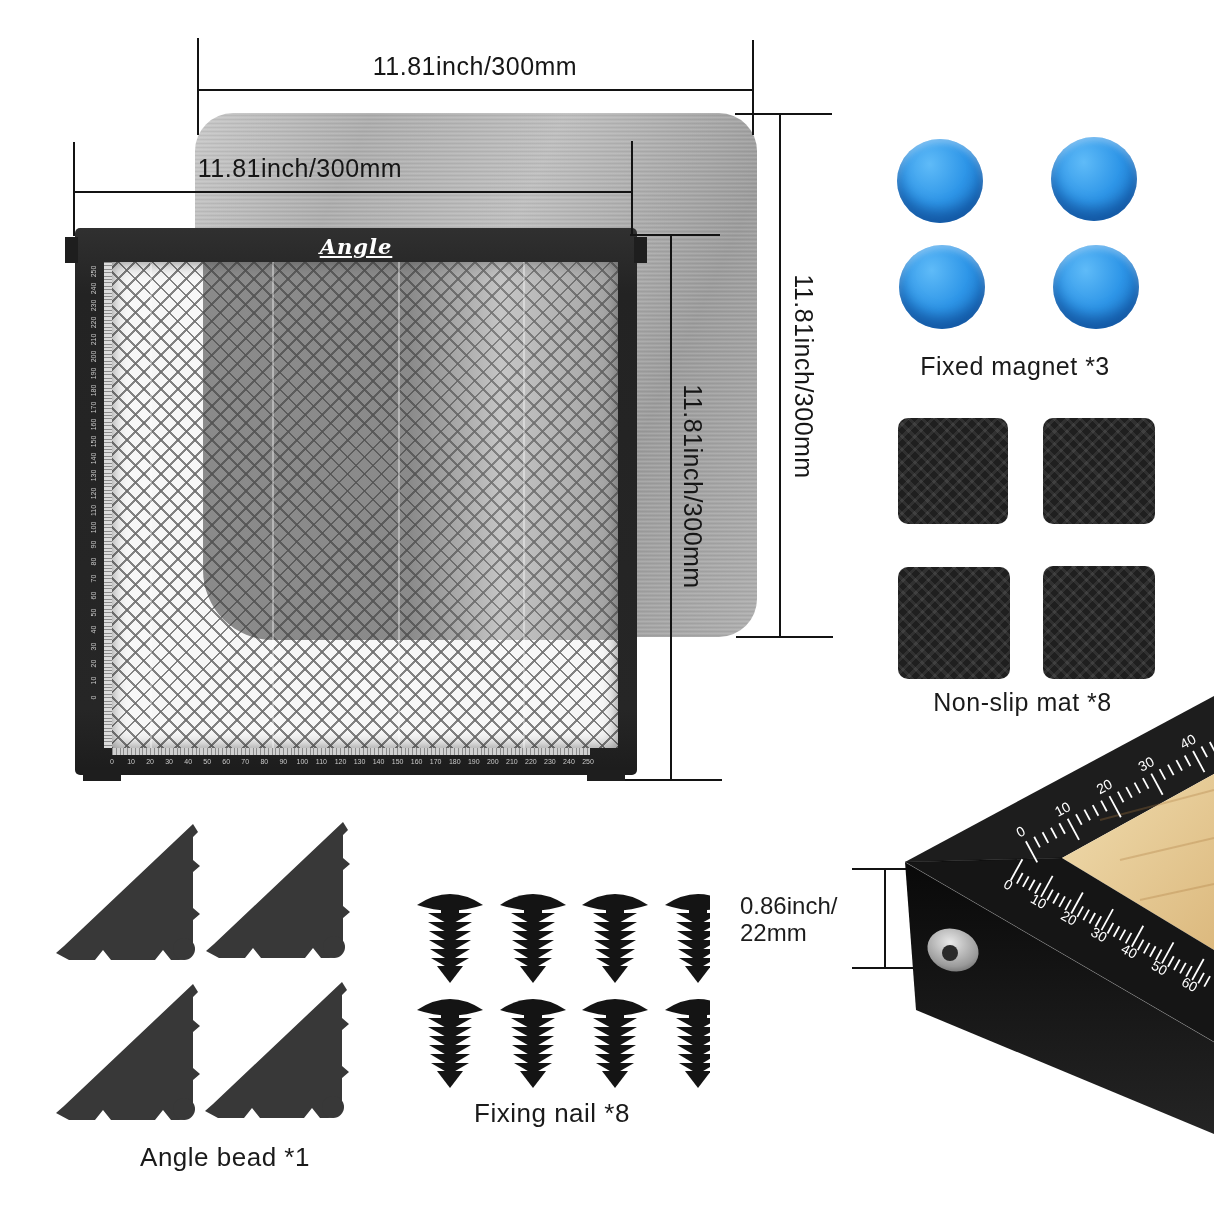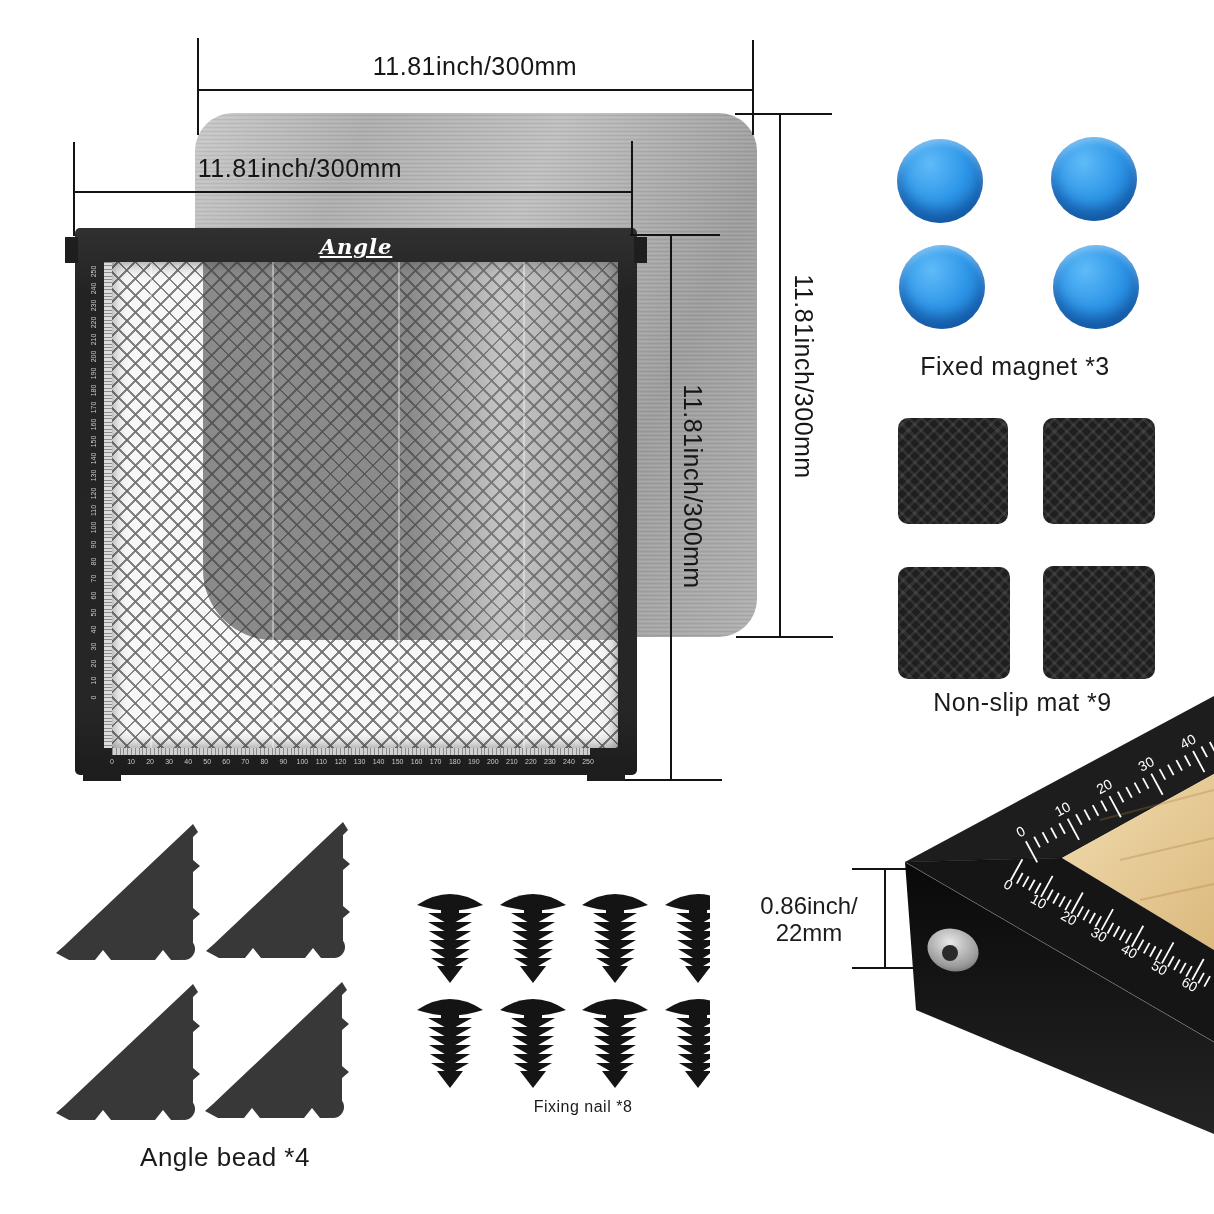--- a/index.html
+++ b/index.html
@@ -31,21 +31,21 @@
   .hruler-bar{position:absolute;left:37px;top:520px;width:478px;height:7px;
     background:repeating-linear-gradient(90deg,#8b8b8b 0 1px, #d0d0d0 1px 3.8px);}
   .ruler-num{position:absolute;color:#c9c9c9;font-size:7px;line-height:7px;width:20px;text-align:center;}
   .ruler-num.v{transform:rotate(-90deg);}
   .foot{position:absolute;background:#1e1e1e;}
   
   .dline{position:absolute;background:#131313;}
   .dim-label{position:absolute;color:#161616;font-size:25px;letter-spacing:.5px;text-align:center;}
   .dim-label-v{position:absolute;width:220px;color:#161616;font-size:25px;letter-spacing:.5px;
     text-align:center;transform:rotate(90deg);}
-  .thick-label{position:absolute;left:740px;top:892px;width:138px;text-align:center;color:#1c1c1c;
+  .thick-label{position:absolute;left:740px;top:892px;width:138px;text-align:left;color:#1c1c1c;
     font-size:24px;line-height:27px;}
   
   .magnet{position:absolute;width:86px;height:84px;border-radius:50%;
     background:radial-gradient(ellipse at 38% 30%, #5fbbf8 0%, #2e96e8 48%, #1467ba 100%);
     box-shadow:inset 0 -12px 14px rgba(8,56,128,.55), inset 0 4px 6px rgba(255,255,255,.35);}
   
   .mat{position:absolute;border-radius:10px;background-color:#1f1f1f;
     background-image:
       repeating-linear-gradient(45deg, rgba(255,255,255,.08) 0 3px, rgba(0,0,0,0) 3px 9px),
       repeating-linear-gradient(-45deg, rgba(255,255,255,.08) 0 3px, rgba(0,0,0,0) 3px 9px);}
@@ -163,37 +163,37 @@
   <div class="magnet" style="left:897px;top:139px"></div>
   <div class="magnet" style="left:1051px;top:137px"></div>
   <div class="magnet" style="left:899px;top:245px"></div>
   <div class="magnet" style="left:1053px;top:245px"></div>
   <div class="part-label" style="left:880px;top:352px;width:270px">Fixed magnet *3</div>
 
   <div class="mat" style="left:898px;top:418px;width:110px;height:106px"></div>
   <div class="mat" style="left:1043px;top:418px;width:112px;height:106px"></div>
   <div class="mat" style="left:898px;top:567px;width:112px;height:112px"></div>
   <div class="mat" style="left:1043px;top:566px;width:112px;height:113px"></div>
-  <div class="part-label" style="left:880px;top:688px;width:285px">Non-slip mat *9</div>
+  <div class="part-label" style="left:880px;top:688px;width:285px">Non-slip mat *8</div>
 
   <svg style="left:45px;top:810px" width="315" height="325" viewBox="0 0 315 325">
     <defs>
       <g id="bead">
         <path d="M140,6 L145,14 L140,19 L140,42 L147,48 L140,54 L140,90 L147,96 L140,102 L140,128
                  Q140,142 126,142 L118,142 L110,132 L102,142 L58,142 L50,132 L42,142 L16,142
                  L3,135 L11,128 Z" fill="#383838"></path>
         <circle cx="131" cy="131" r="11" fill="#383838"></circle>
       </g>
     </defs>
     <use href="#bead" x="8" y="8"></use>
     <use href="#bead" x="158" y="6"></use>
     <use href="#bead" x="8" y="168"></use>
     <use href="#bead" x="157" y="166"></use>
   </svg>
-  <div class="part-label" style="left:95px;top:1142px;width:260px;font-size:26px">Angle bead *4</div>
+  <div class="part-label" style="left:95px;top:1142px;width:260px;font-size:26px">Angle bead *1</div>
 
   <svg style="left:410px;top:882px" width="300" height="215" viewBox="0 0 300 215">
     <defs>
       <g id="nail" fill="#141414">
         <path d="M2,17 Q35,-5 68,17 Q35,28 2,17 Z"></path>
         <rect x="26" y="15" width="18" height="10"></rect>
         <path d="M13,25 L57,25 L35,37 Z"></path>
         <path d="M13,34 L57,34 L35,46 Z"></path>
         <path d="M14,43 L56,43 L35,55 Z"></path>
         <path d="M14,52 L56,52 L35,64 Z"></path>
@@ -204,21 +204,21 @@
     </defs>
     <use href="#nail" x="5" y="6"></use>
     <use href="#nail" x="88" y="6"></use>
     <use href="#nail" x="170" y="6"></use>
     <use href="#nail" x="253" y="6"></use>
     <use href="#nail" x="5" y="111"></use>
     <use href="#nail" x="88" y="111"></use>
     <use href="#nail" x="170" y="111"></use>
     <use href="#nail" x="253" y="111"></use>
   </svg>
-  <div class="part-label" style="left:448px;top:1098px;width:270px;font-size:16px">Fixing nail *8</div>
+  <div class="part-label" style="left:417px;top:1098px;width:270px;font-size:26px">Fixing nail *8</div>
 
   <svg id="corner-svg" style="left:850px;top:688px" width="364" height="460" viewBox="850 688 364 460">
     <defs>
       <linearGradient id="woodg" x1="0" y1="0" x2="1" y2="1">
         <stop offset="0" stop-color="#f0dcae"></stop>
           <stop offset="1" stop-color="#dcb97e"></stop>
       </linearGradient>
       <linearGradient id="sideg" x1="0" y1="0" x2="0" y2="1">
         <stop offset="0" stop-color="#090909"></stop>
           <stop offset="1" stop-color="#242424"></stop>

